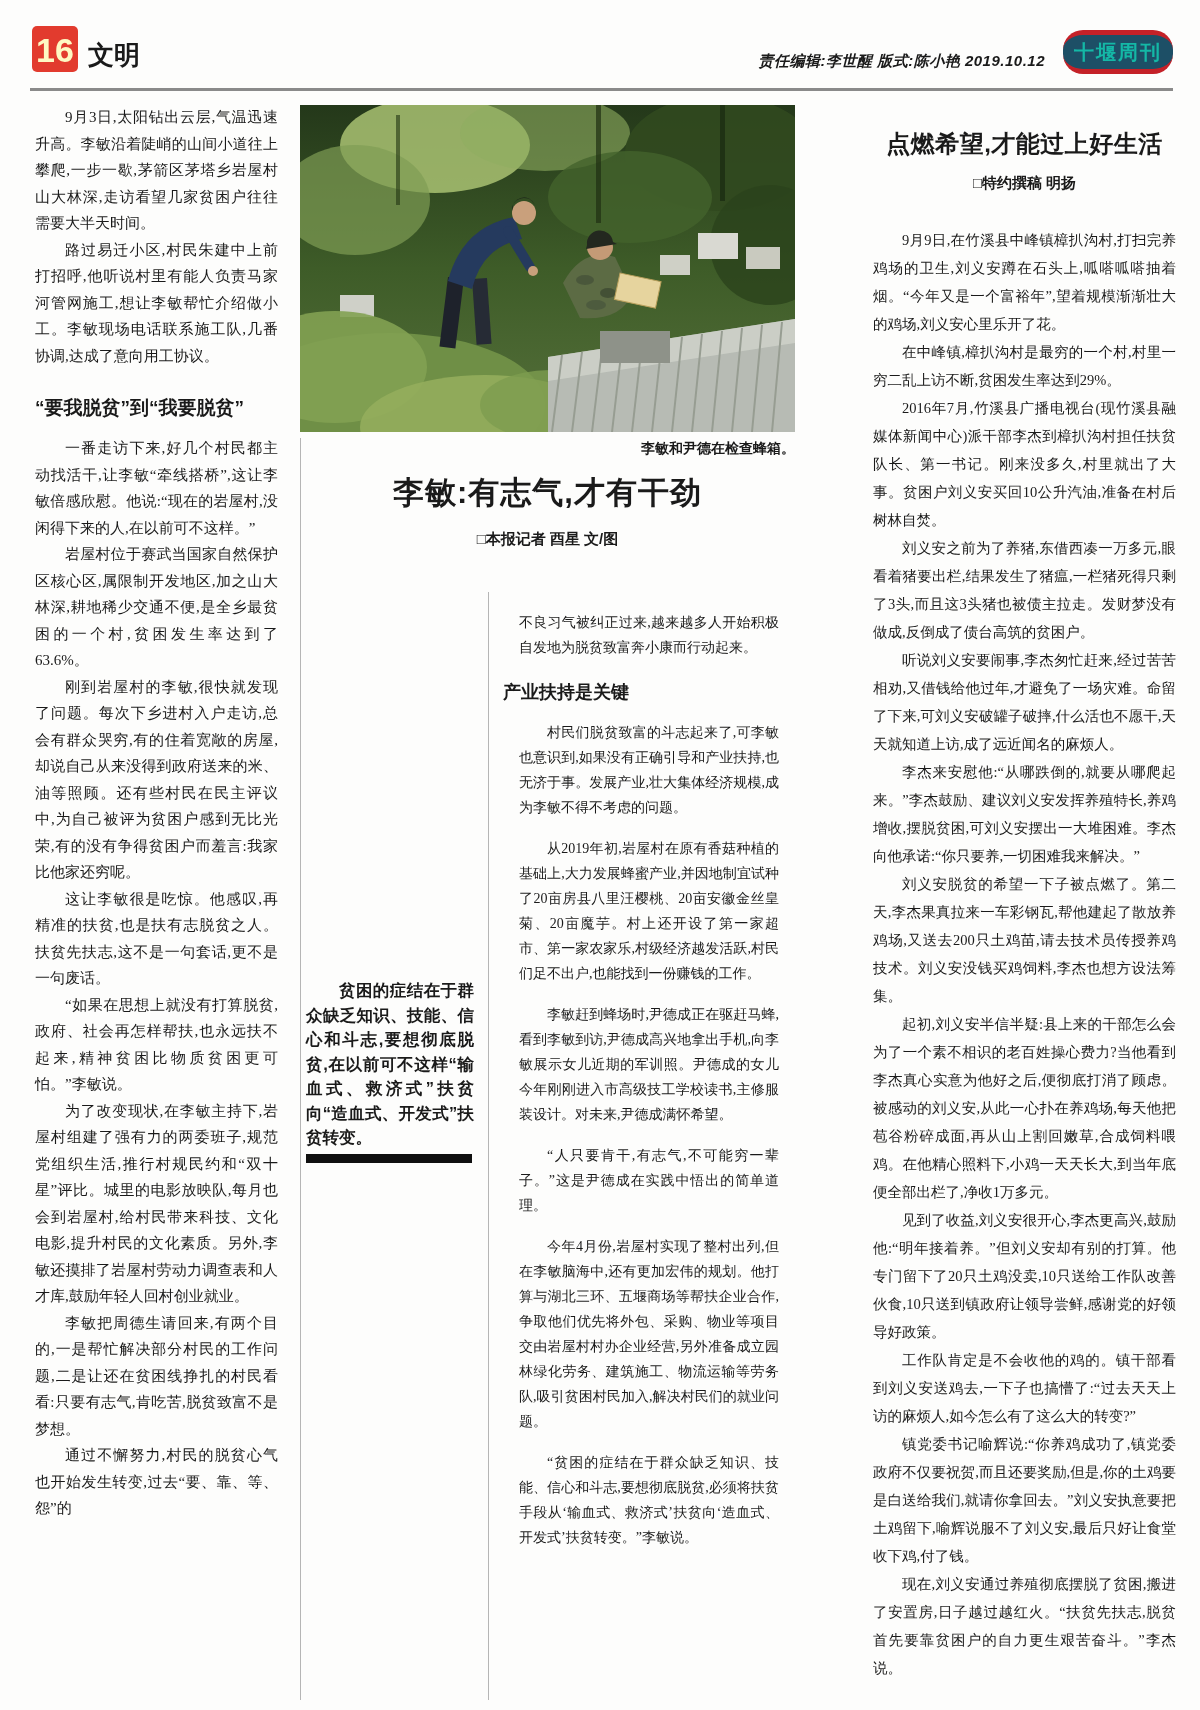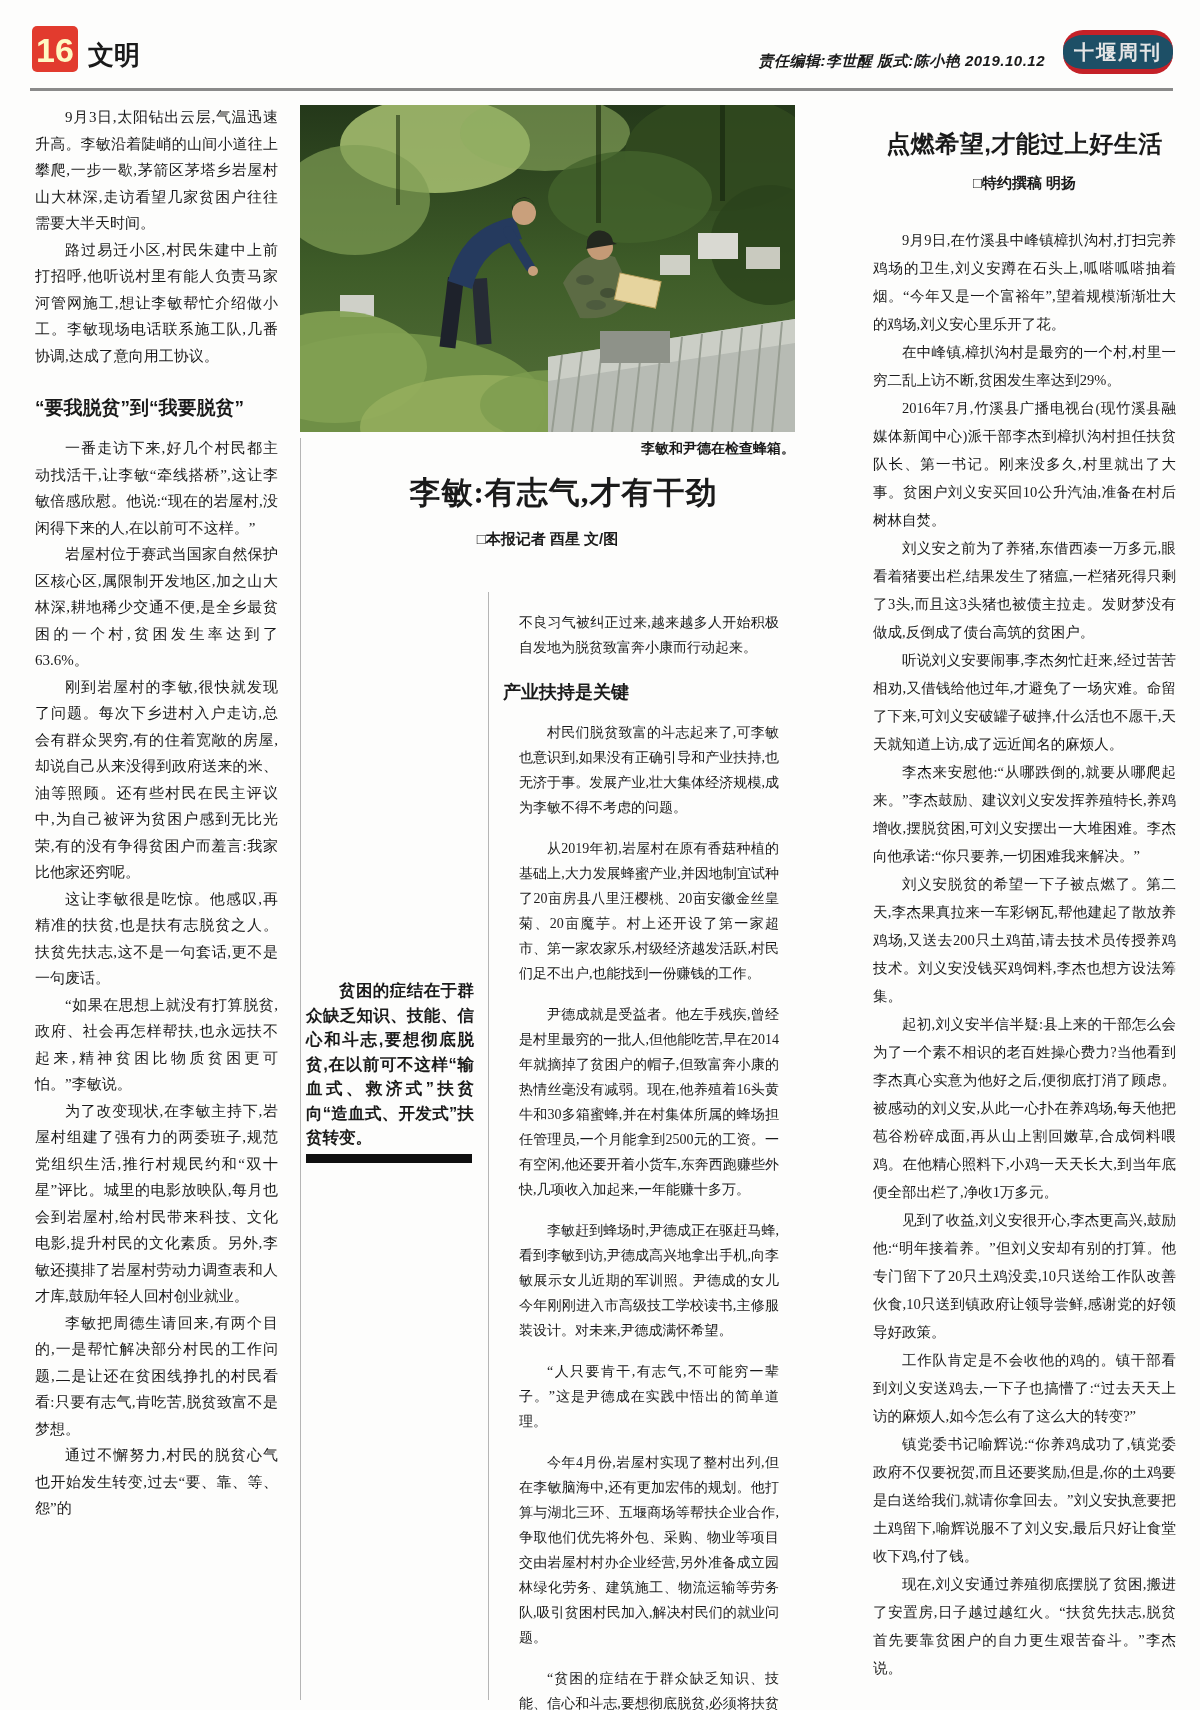--- a/index.html
+++ b/index.html
@@ -23,21 +23,21 @@
     font-family:"Liberation Sans","DejaVu Sans",sans-serif;
   }
   .hdr-editors{
     position:absolute;right:155px;top:52px;font-size:15px;font-weight:bold;font-style:italic;
     font-family:"Liberation Sans","DejaVu Sans",sans-serif;letter-spacing:0.5px;
   }
   .masthead{
     position:absolute;left:1063px;top:30px;width:110px;height:44px;box-sizing:border-box;
     background:var(--masthead-bg);border-top:5px solid var(--masthead-bar);
     border-bottom:5px solid var(--masthead-bar);
-    color:#e5e5e5;text-align:center;line-height:34px;font-size:20px;font-weight:bold;
+    color:#14b8a6;text-align:center;line-height:34px;font-size:20px;font-weight:bold;
     font-family:"Liberation Sans","DejaVu Sans",sans-serif;letter-spacing:2px;border-radius:20px;
   }
   .hdr-divider{position:absolute;left:30px;top:88px;width:1143px;height:3px;background:var(--divider-gray);}
   
   .rule-v1{position:absolute;left:300px;top:438px;width:1px;height:1262px;background:var(--rule-gray);}
   .rule-v2{position:absolute;left:488px;top:592px;width:1px;height:1108px;background:var(--rule-gray);}
   
   .col-left{position:absolute;left:35px;top:104px;width:243px;}
   .col-left p{margin:0;font-size:15px;line-height:26.5px;text-align:justify;text-indent:2em;}
   .subhead-left{
@@ -45,21 +45,21 @@
     margin:26px 0 14px 0;
   }
   
   .photo{position:absolute;left:300px;top:105px;width:495px;height:327px;display:block;}
   .photo-caption{
     position:absolute;left:300px;top:440px;width:495px;text-align:right;
     font-family:"Liberation Sans","DejaVu Sans",sans-serif;font-weight:bold;font-size:14px;
   }
   .headline-main{
     position:absolute;left:300px;top:472px;width:495px;text-align:center;
-    font-family:Liberation Serif, serif;font-weight:bold;font-size:31px;letter-spacing:1px;padding-left:16px;
+    font-family:Liberation Sans, sans-serif;font-weight:bold;font-size:31px;letter-spacing:1px;
   }
   .byline-main{
     position:absolute;left:300px;top:530px;width:495px;text-align:center;
     font-family:"Liberation Sans","DejaVu Sans",sans-serif;font-weight:bold;font-size:15px;
   }
   .pull-quote{
     position:absolute;left:306px;top:978px;width:168px;
     font-family:"Liberation Sans","DejaVu Sans",sans-serif;font-weight:bold;
     font-size:16.5px;line-height:24.5px;text-align:justify;text-indent:2em;
   }
@@ -194,21 +194,20 @@
   <div class="pull-quote-bar"></div>
 
   <div class="col-mid">
     <div class="cont">
         <p>不良习气被纠正过来,越来越多人开始积极自发地为脱贫致富奔小康而行动起来。</p>
       </div>
     <div class="subhead-mid">产业扶持是关键</div>
     <div class="paras">
         <p>村民们脱贫致富的斗志起来了,可李敏也意识到,如果没有正确引导和产业扶持,也无济于事。发展产业,壮大集体经济规模,成为李敏不得不考虑的问题。</p>
         <p>从2019年初,岩屋村在原有香菇种植的基础上,大力发展蜂蜜产业,并因地制宜试种了20亩房县八里汪樱桃、20亩安徽金丝皇菊、20亩魔芋。村上还开设了第一家超市、第一家农家乐,村级经济越发活跃,村民们足不出户,也能找到一份赚钱的工作。</p>
-        <p>尹德成就是受益者。他左手残疾,曾经是村里最穷的一批人,但他能吃苦,早在2014年就摘掉了贫困户的帽子,但致富奔小康的热情丝毫没有减弱。现在,他养殖着16头黄牛和30多箱蜜蜂,并在村集体所属的蜂场担任管理员,一个月能拿到2500元的工资。一有空闲,他还要开着小货车,东奔西跑赚些外快,几项收入加起来,一年能赚十多万。</p>
         <p>李敏赶到蜂场时,尹德成正在驱赶马蜂,看到李敏到访,尹德成高兴地拿出手机,向李敏展示女儿近期的军训照。尹德成的女儿今年刚刚进入市高级技工学校读书,主修服装设计。对未来,尹德成满怀希望。</p>
         <p>“人只要肯干,有志气,不可能穷一辈子。”这是尹德成在实践中悟出的简单道理。</p>
         <p>今年4月份,岩屋村实现了整村出列,但在李敏脑海中,还有更加宏伟的规划。他打算与湖北三环、五堰商场等帮扶企业合作,争取他们优先将外包、采购、物业等项目交由岩屋村村办企业经营,另外准备成立园林绿化劳务、建筑施工、物流运输等劳务队,吸引贫困村民加入,解决村民们的就业问题。</p>
         <p>“贫困的症结在于群众缺乏知识、技能、信心和斗志,要想彻底脱贫,必须将扶贫手段从‘输血式、救济式’扶贫向‘造血式、开发式’扶贫转变。”李敏说。</p>
       </div>
   </div>
 
   <div class="headline-side">点燃希望,才能过上好生活</div>
   <div class="byline-side">□特约撰稿 明扬</div>
   <div class="col-right">

